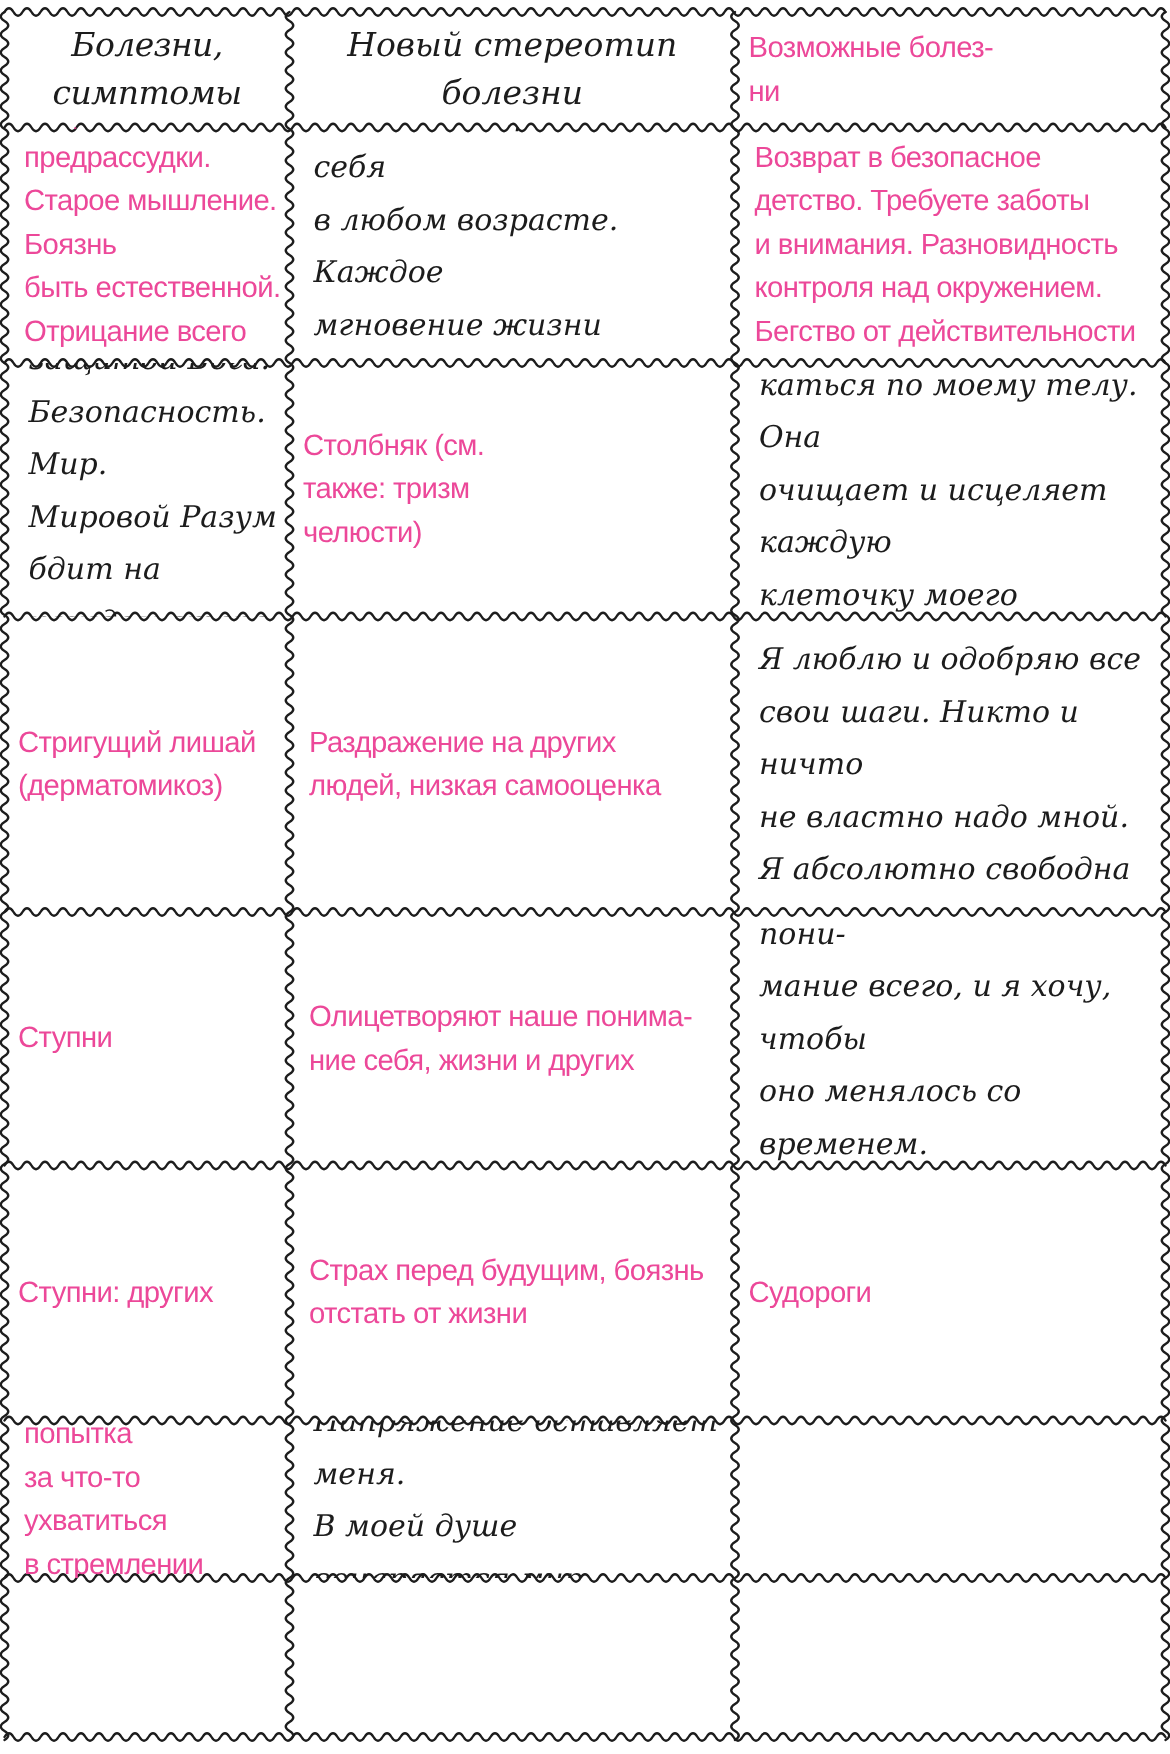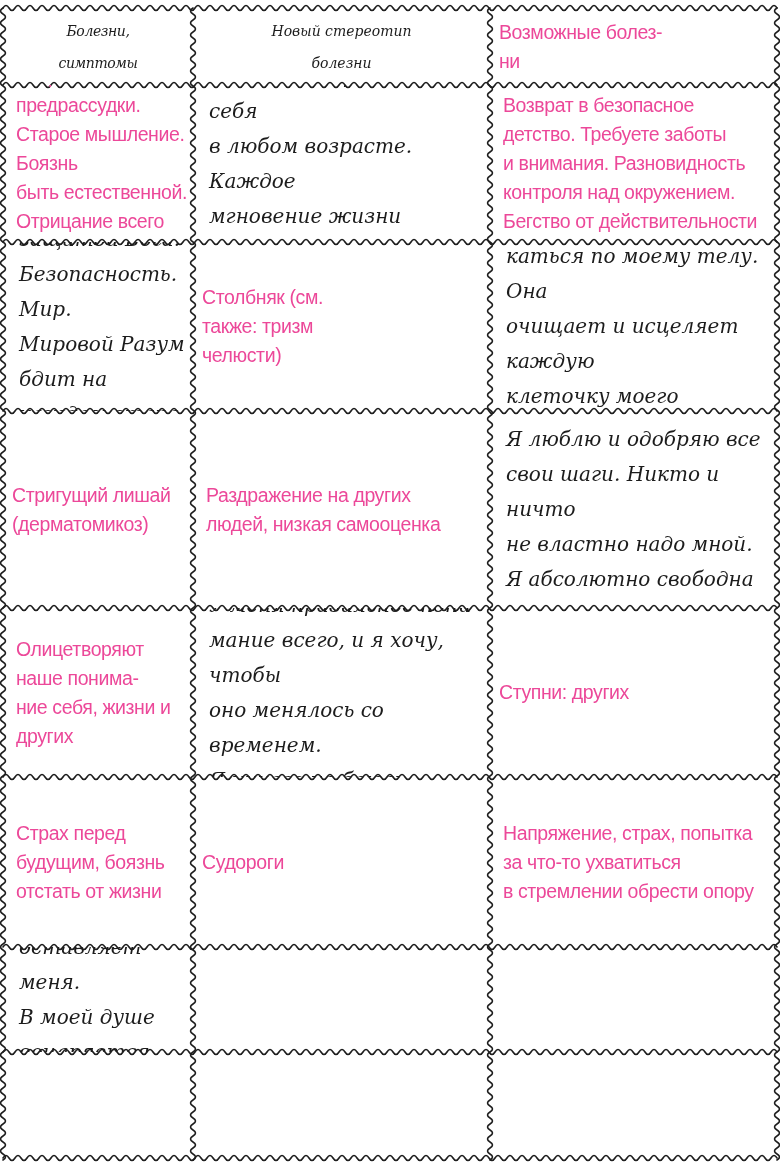--- a/index.html
+++ b/index.html
@@ -46,21 +46,21 @@
     font-family: "DejaVu Serif", serif;
     font-style: italic;
     color: #1c1c1c;
   }
   .c3 {
     font-size: 20px;
     line-height: 35px;
     padding: 4px 8px 4px 16px;
   }
   .head {
-    font-size: 14px;
+    font-size: 22px;
     line-height: 32px;
     justify-content: center;
     text-align: center;
     padding: 0 4px;
   }
 </style>
 </head>
 <body>
 
 <div class="page">
@@ -120,20 +120,21 @@
 
     <div class="cell c1">Стригущий лишай
 (дерматомикоз)</div>
     <div class="cell c2">Раздражение на других
 людей, низкая самооценка</div>
     <div class="cell c3">Я люблю и одобряю все
 свои шаги. Никто и ничто
 не властно надо мной.
 Я абсолютно свободна</div>
 
+    <div class="cell c1">Ступни</div>
     <div class="cell c2">Олицетворяют наше понима-
 ние себя, жизни и других</div>
     <div class="cell c3">У меня правильное пони-
 мание всего, и я хочу, чтобы
 оно менялось со временем.
 Я ничего не боюсь</div>
 
     <div class="cell c1">Ступни: других</div>
     <div class="cell c2">Страх перед будущим, боязнь
 отстать от жизни</div>

